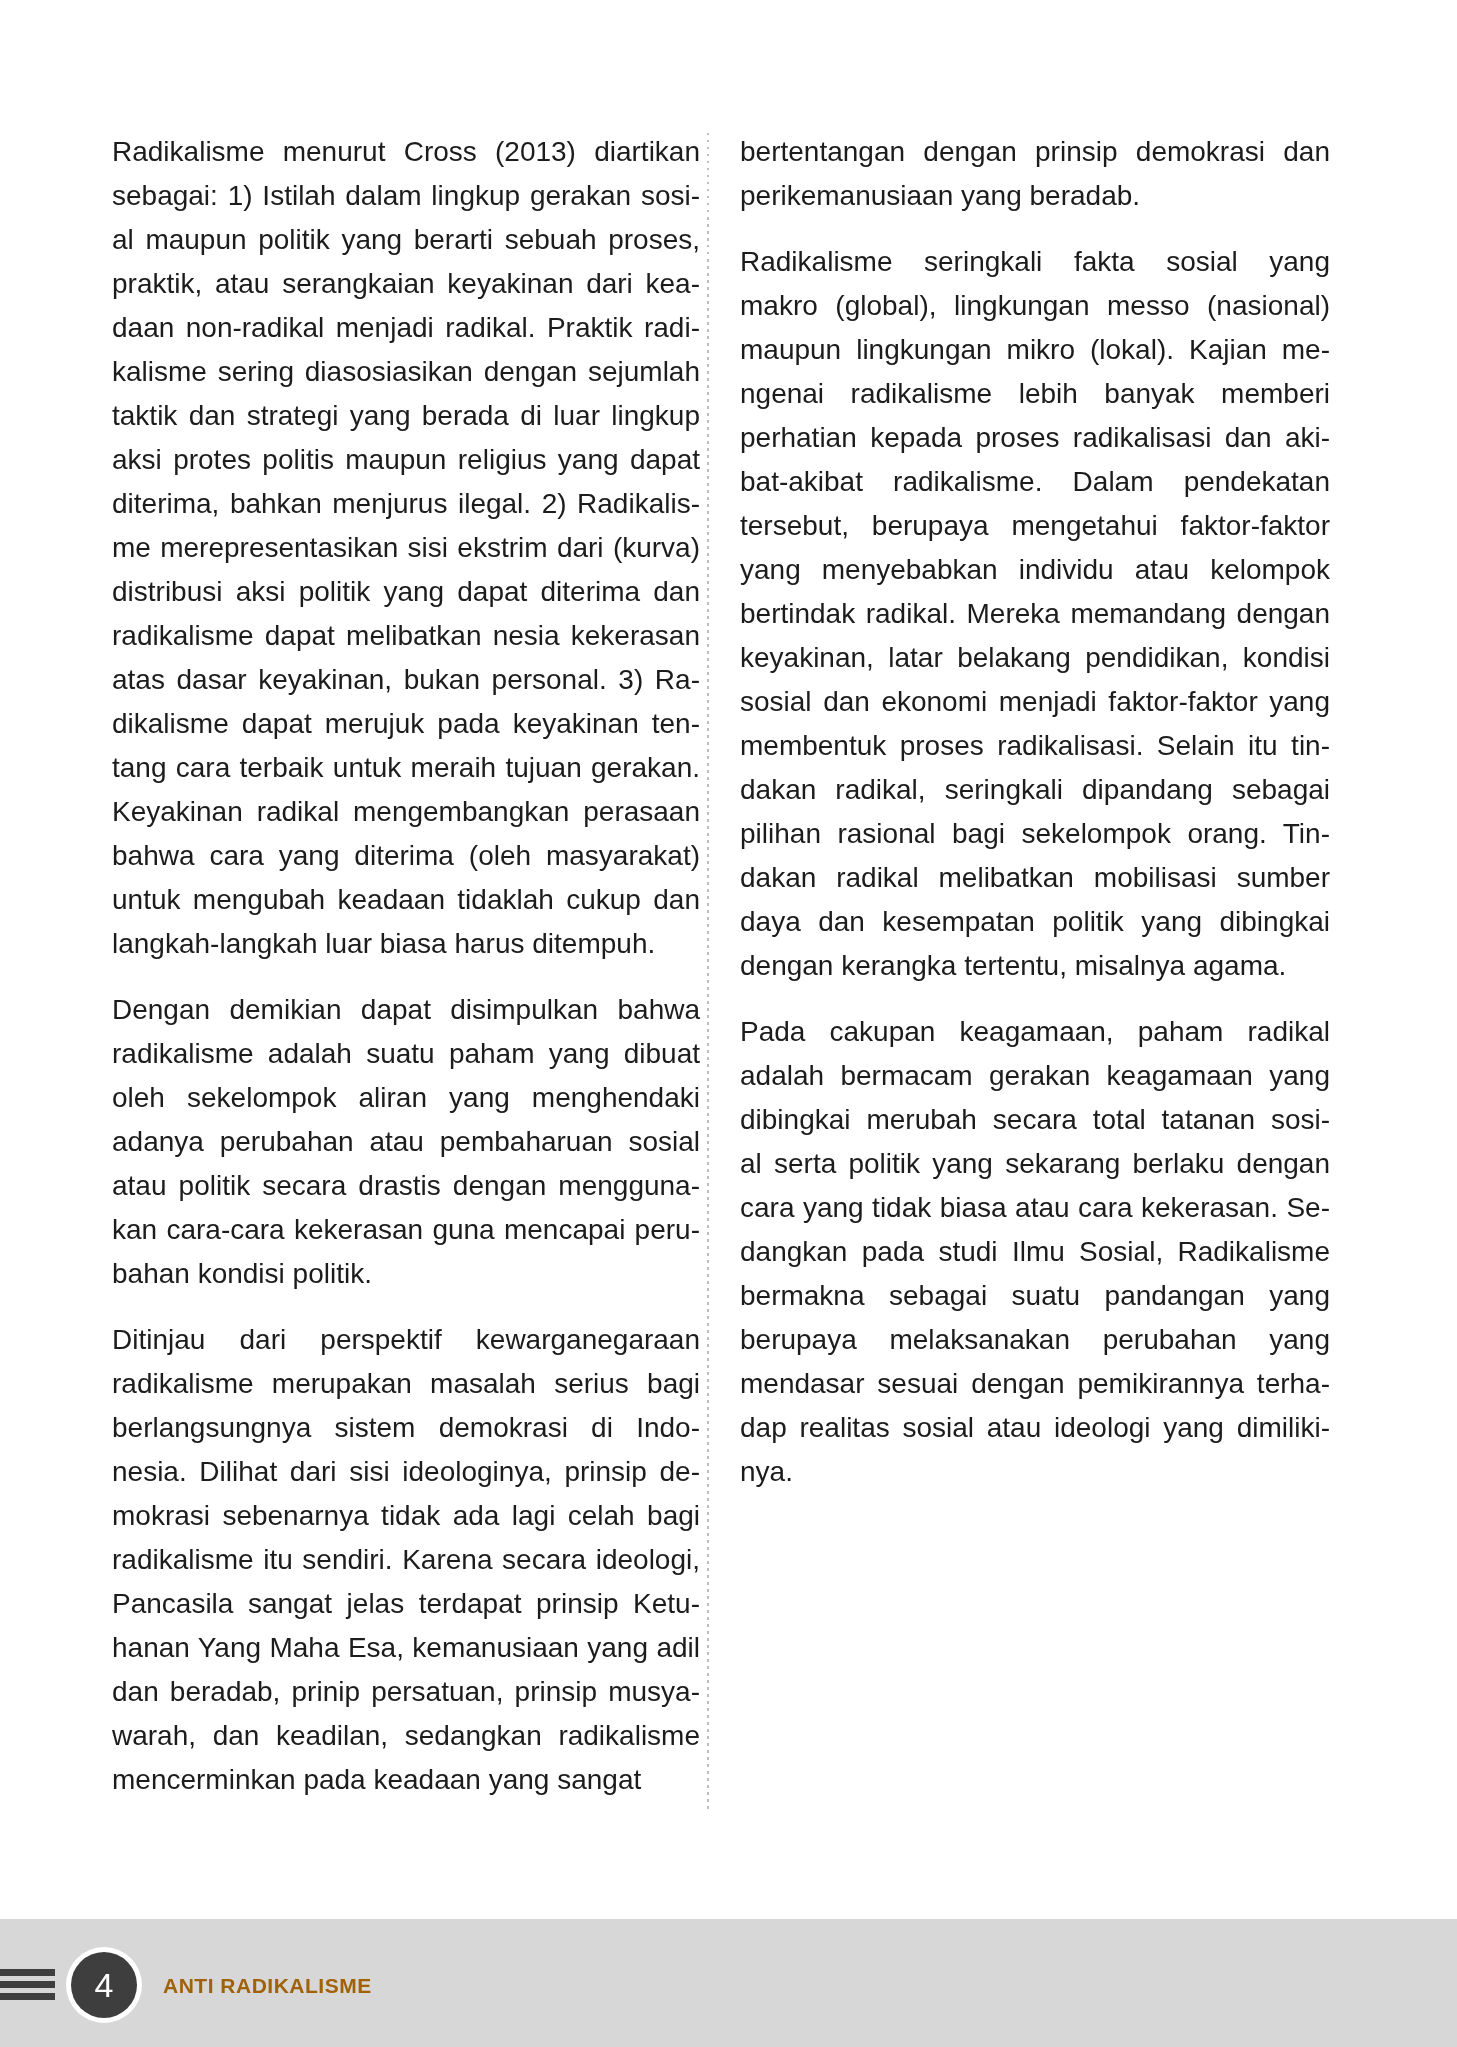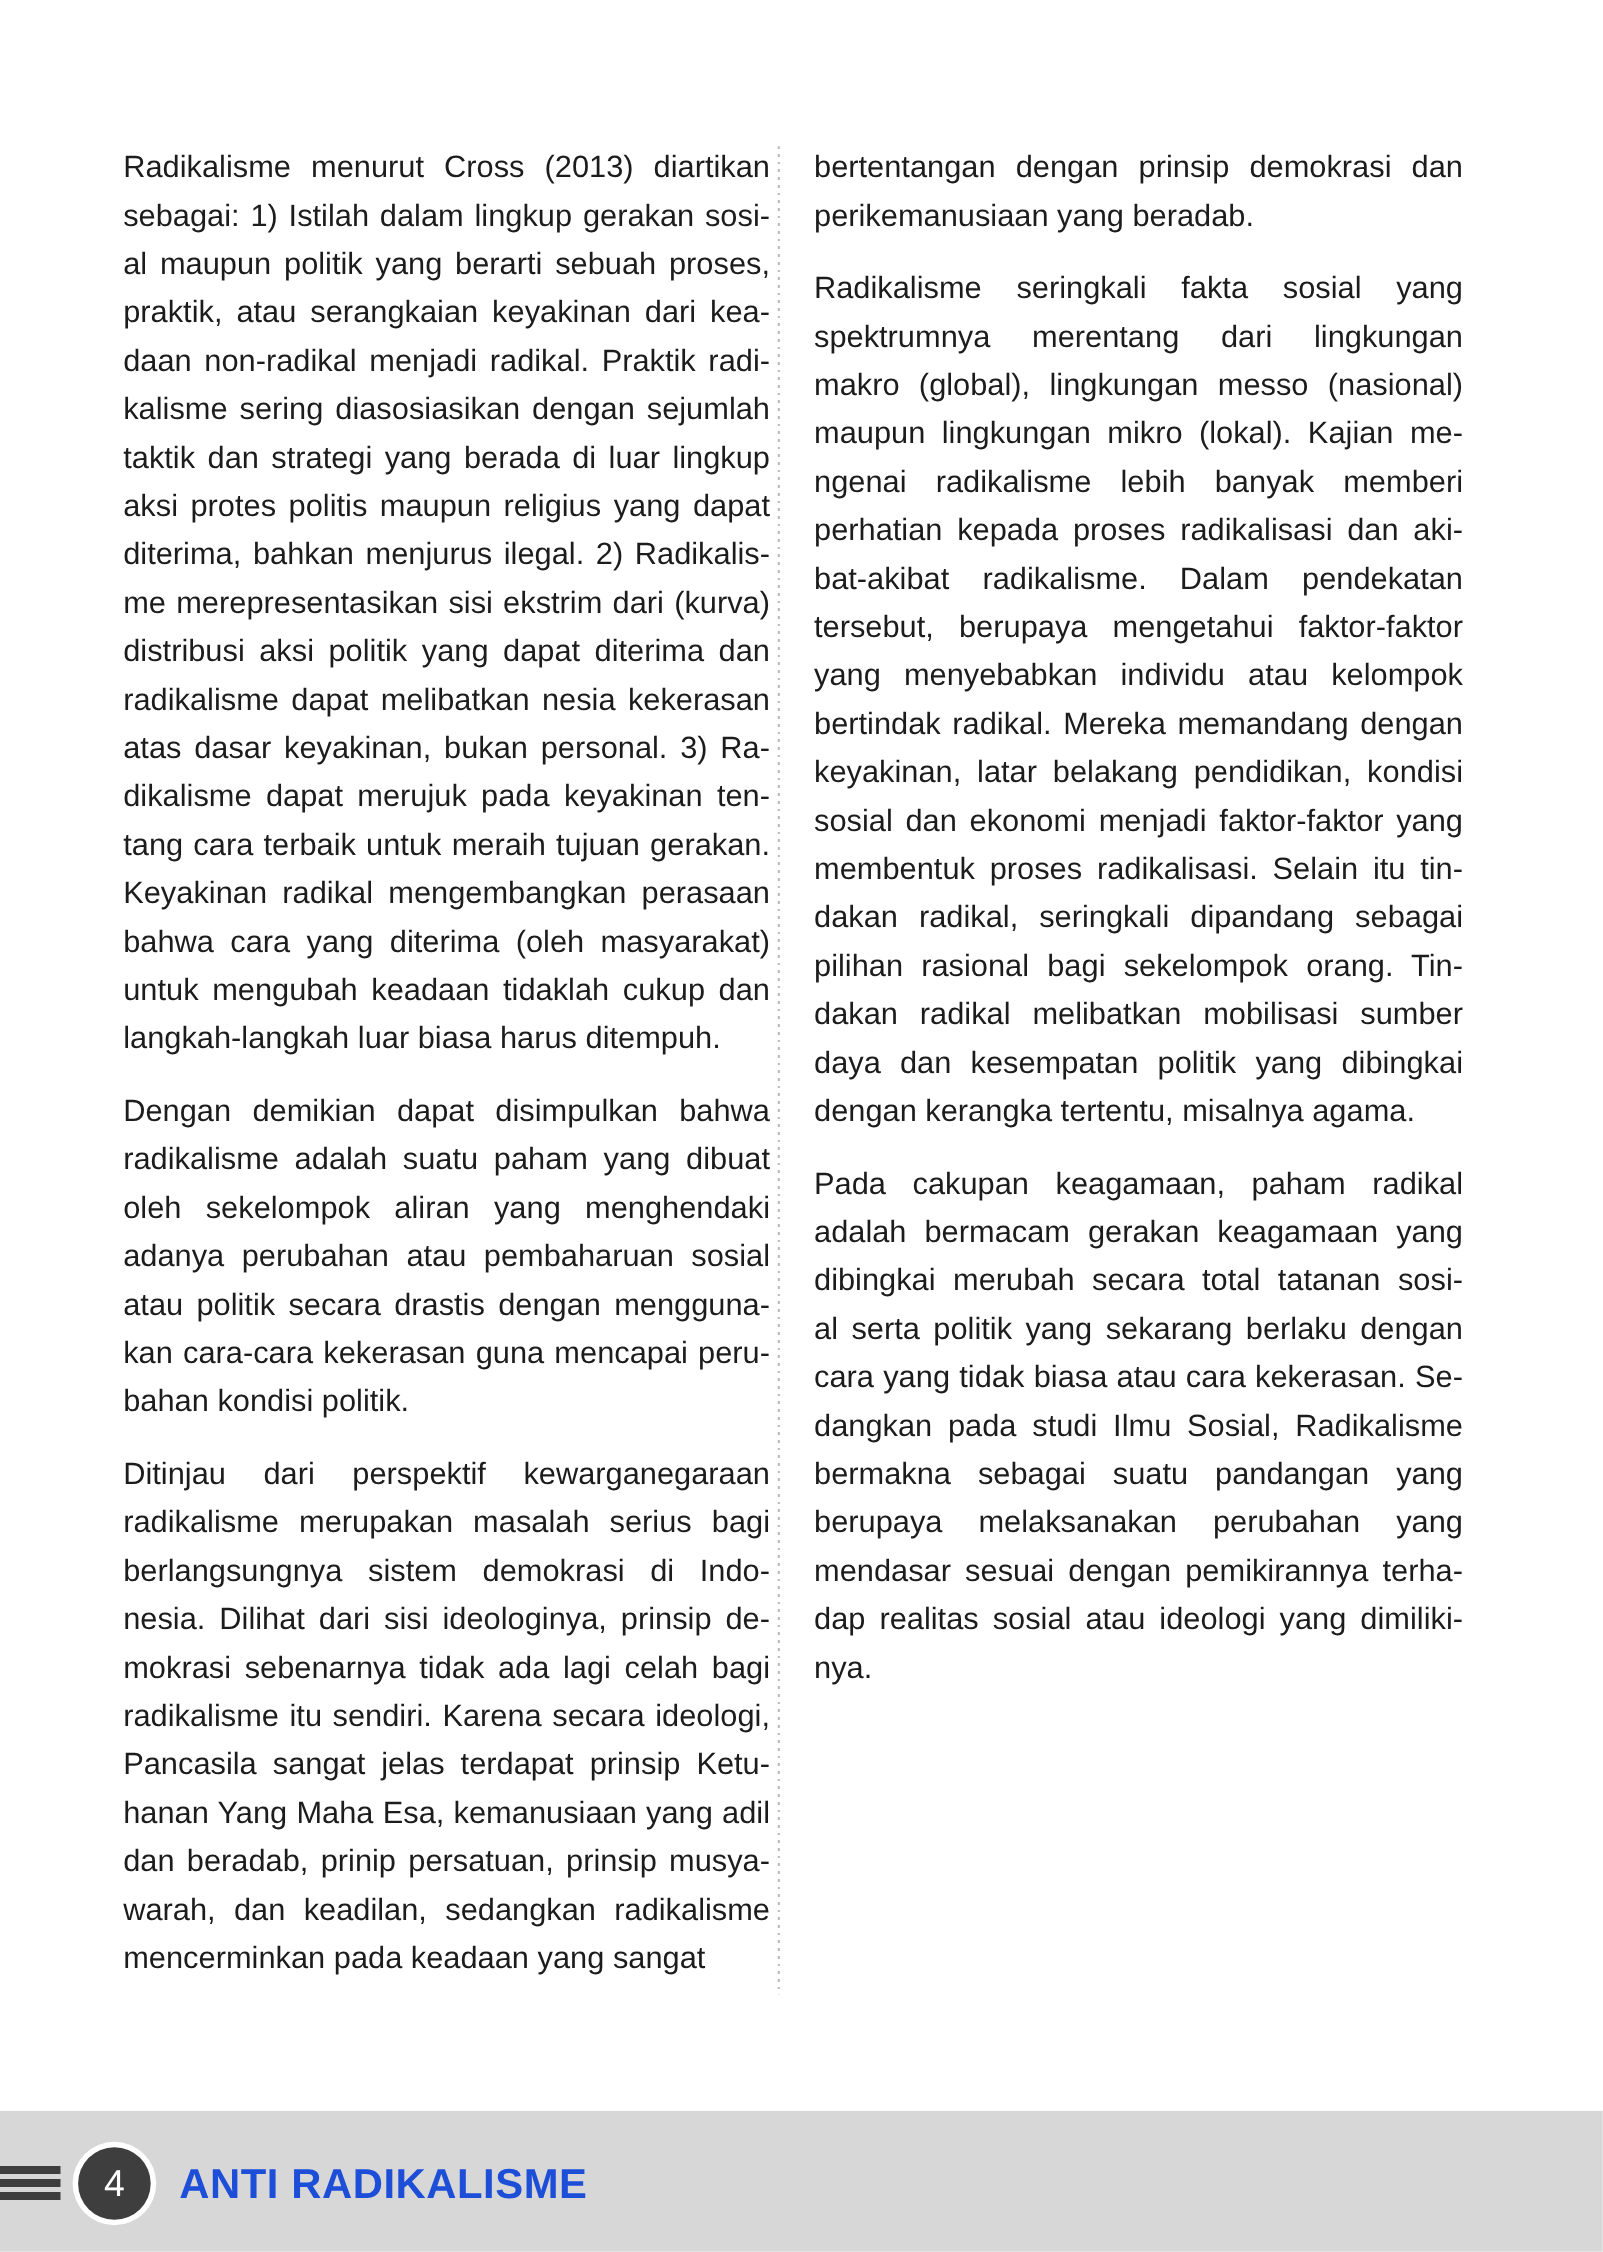--- a/index.html
+++ b/index.html
@@ -65,24 +65,24 @@
     border-radius: 50%;
     background: #3e3e3e;
     color: #ffffff;
     display: flex; align-items: center; justify-content: center;
     font-size: 34px;
   }
   .footer-title {
     position: absolute;
     left: 163px; top: 1968px;
     height: 36px; line-height: 36px;
-    font-size: 38px;
+    font-size: 21px;
     font-weight: 700;
     letter-spacing: 0.5px;
-    color: #1d4ed8;
+    color: #a16207;
   }
 </style>
 </head>
 <body>
 
 <div class="page">
 
   <div class="col col-left">
       <div class="para">
         <div class="ln">Radikalisme menurut Cross (2013) diartikan</div>
@@ -131,21 +131,20 @@
 
   <div class="divider"></div>
 
   <div class="col col-right">
       <div class="para">
         <div class="ln">bertentangan dengan prinsip demokrasi dan</div>
         <div class="ln last">perikemanusiaan yang beradab.</div>
       </div>
       <div class="para">
         <div class="ln">Radikalisme seringkali fakta sosial yang</div>
-        <div class="ln">spektrumnya merentang dari lingkungan</div>
         <div class="ln">makro (global), lingkungan messo (nasional)</div>
         <div class="ln">maupun lingkungan mikro (lokal). Kajian me-</div>
         <div class="ln">ngenai radikalisme lebih banyak memberi</div>
         <div class="ln">perhatian kepada proses radikalisasi dan aki-</div>
         <div class="ln">bat-akibat radikalisme. Dalam pendekatan</div>
         <div class="ln">tersebut, berupaya mengetahui faktor-faktor</div>
         <div class="ln">yang menyebabkan individu atau kelompok</div>
         <div class="ln">bertindak radikal. Mereka memandang dengan</div>
         <div class="ln">keyakinan, latar belakang pendidikan, kondisi</div>
         <div class="ln">sosial dan ekonomi menjadi faktor-faktor yang</div>

